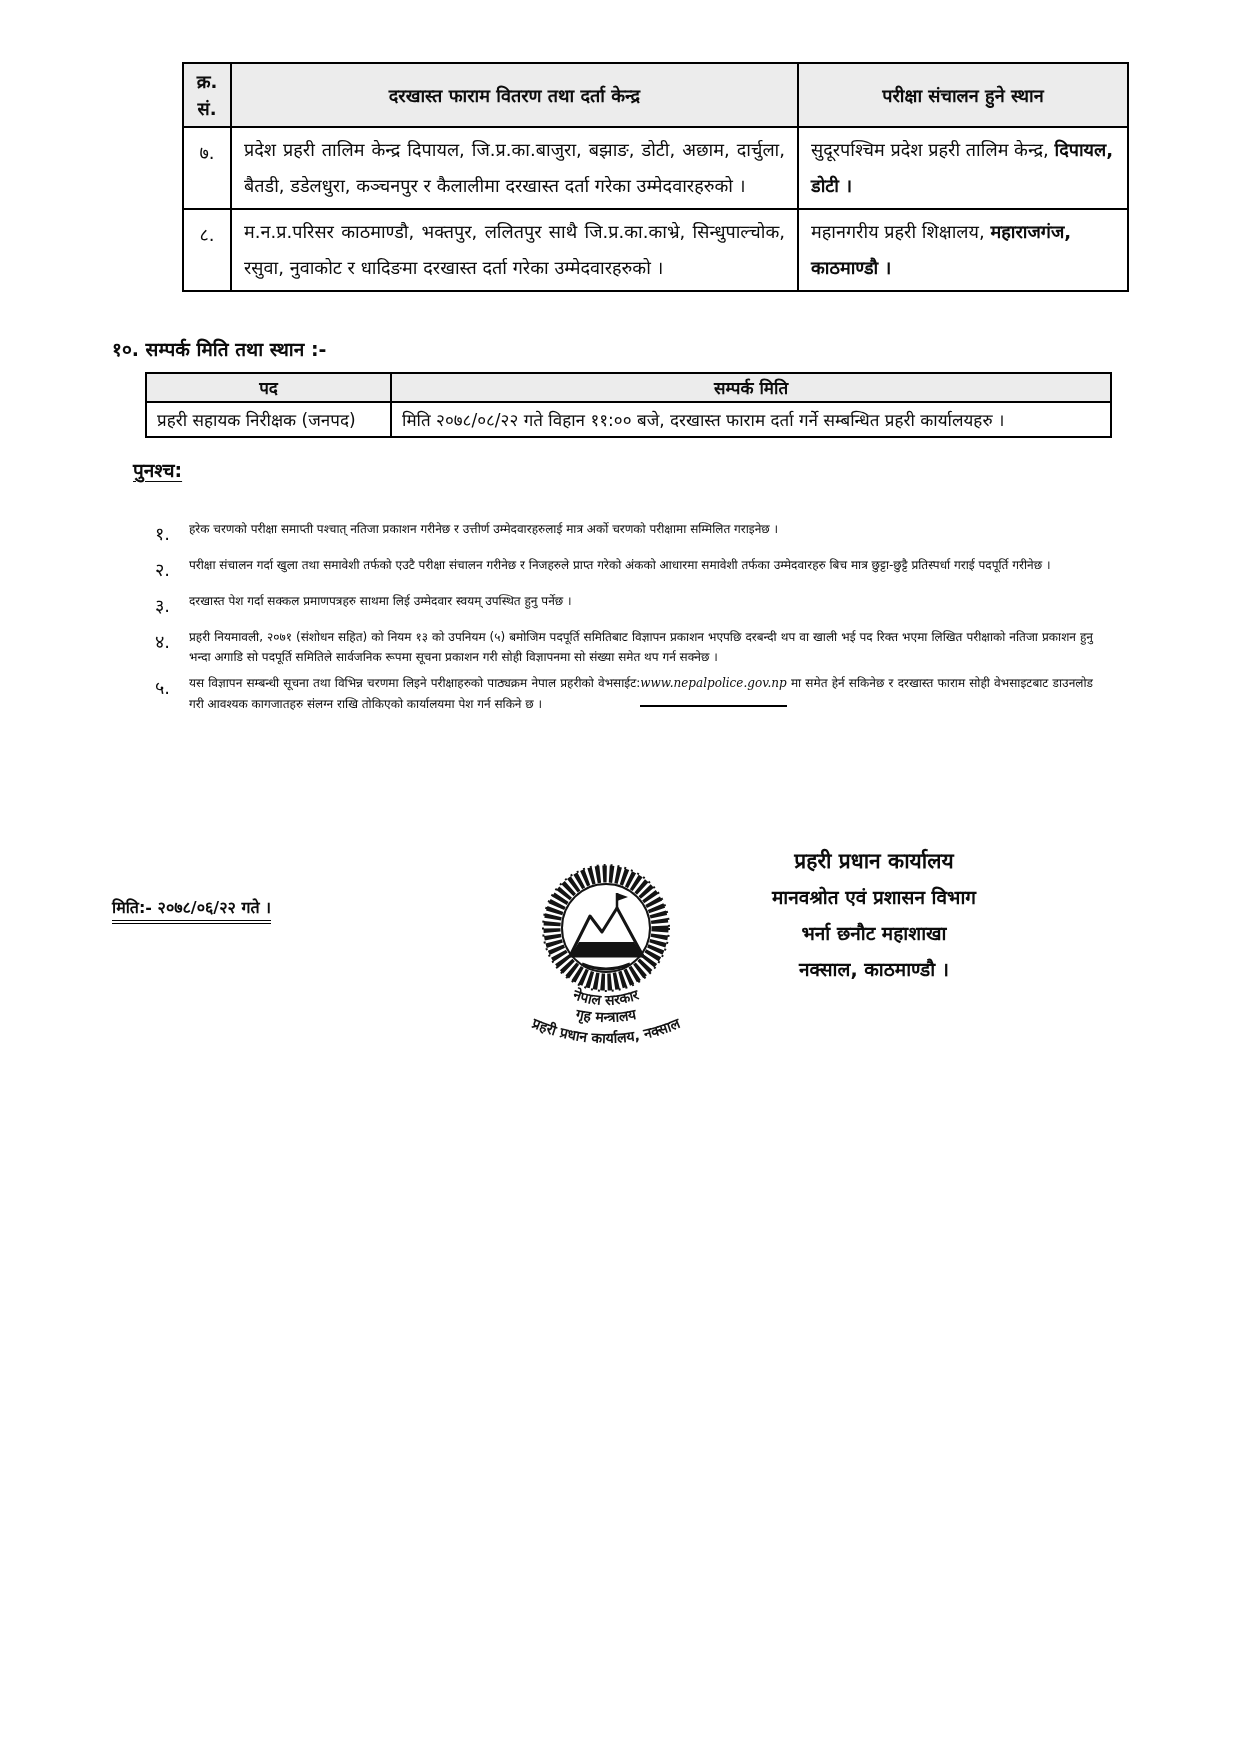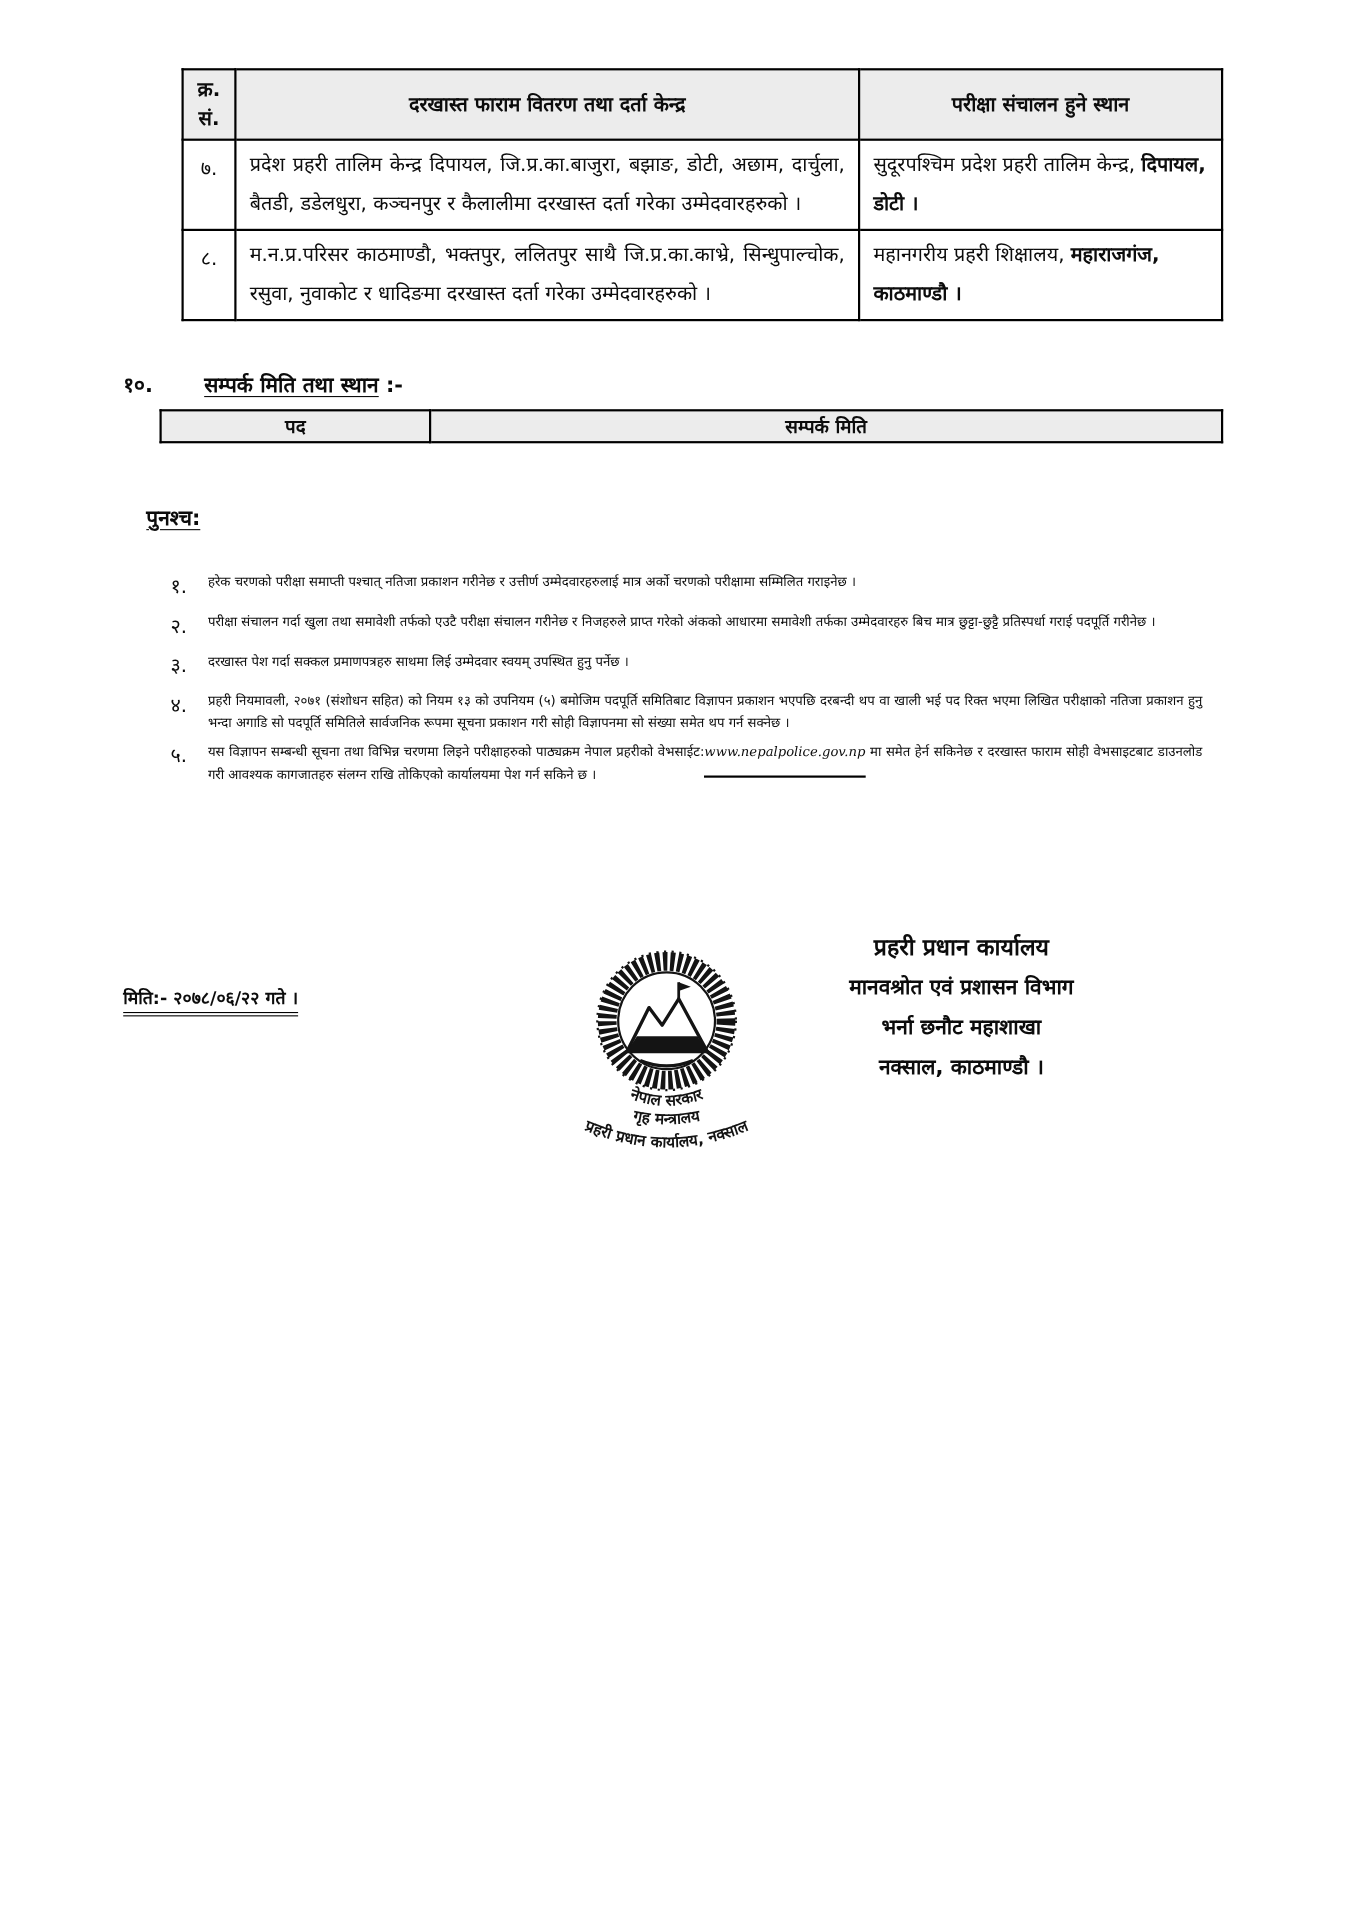--- a/index.html
+++ b/index.html
@@ -5,38 +5,38 @@
   * { margin:0; padding:0; box-sizing:border-box; }
   html,body { background:#ffffff; }
   body {
     width:1241px; height:1753px; position:relative;
     font-family:"DejaVu Sans", sans-serif; color:#0c0c0c;
   }
   .page { position:absolute; inset:0; background:#fff; }
 
   
   table { border-collapse:collapse; table-layout:fixed; }
-  .t1 { position:absolute; left:165px; top:62px; width:945px; }
+  .t1 { position:absolute; left:182px; top:62px; width:945px; }
   .t1 th, .t1 td { border:2px solid #000; vertical-align:middle; }
   .t1 thead th {
     background:#ececec; font-weight:bold; text-align:center;
     font-size:18px; height:64px; padding:2px 6px; line-height:1.5;
   }
   .t1 .col-sn { width:48px; }
   .t1 .col-center { width:567px; }
   .t1 .col-venue { width:330px; }
   .t1 td { font-size:18px; padding:4px 12px; }
   .t1 td.sn { text-align:center; vertical-align:top; padding-top:12px; }
   .t1 td.center-cell { text-align:justify; line-height:2.0;margin-left:48px; }
   .t1 td.venue-cell { line-height:2.0; }
   .venue-bold { font-weight:bold; }
 
   
   .sec10 { position:absolute; left:112px; top:336px; font-size:19px; font-weight:bold; }
-  .sec10 .u { text-decoration:underline; text-underline-offset:4px;margin-left:40px; }
+  .sec10 .u { text-underline-offset:4px; }
 
   
   .t2 { position:absolute; left:145px; top:372px; width:965px; }
   .t2 th, .t2 td { border:2px solid #000; font-size:17px; }
   .t2 thead th { background:#ececec; font-weight:bold; text-align:center; height:14px; padding:2px 8px; }
   .t2 .col-post { width:245px; }
   .t2 .col-date { width:720px; }
   .t2 td { height:35px; padding:2px 10px; }
 
   
@@ -108,20 +108,24 @@
         <col class="col-post">
         <col class="col-date">
       </colgroup>
     <thead>
       <tr>
         <th>पद</th>
         <th>सम्पर्क मिति</th>
       </tr>
     </thead>
     <tbody>
+      <tr>
+        <td>प्रहरी सहायक निरीक्षक (जनपद)</td>
+        <td>मिति २०७८/०८/२२ गते विहान ११:०० बजे, दरखास्त फाराम दर्ता गर्ने सम्बन्धित प्रहरी कार्यालयहरु ।</td>
+      </tr>
     </tbody>
   </table>
 
   <div class="ps-head">पुनश्च:</div>
 
   <div class="ps-list">
     <div class="ps-item">
       <span class="num">१.</span>
       <div class="txt">हरेक चरणको परीक्षा समाप्ती पश्चात् नतिजा प्रकाशन गरीनेछ र उत्तीर्ण उम्मेदवारहरुलाई मात्र अर्को चरणको परीक्षामा सम्मिलित गराइनेछ ।</div>
     </div>

